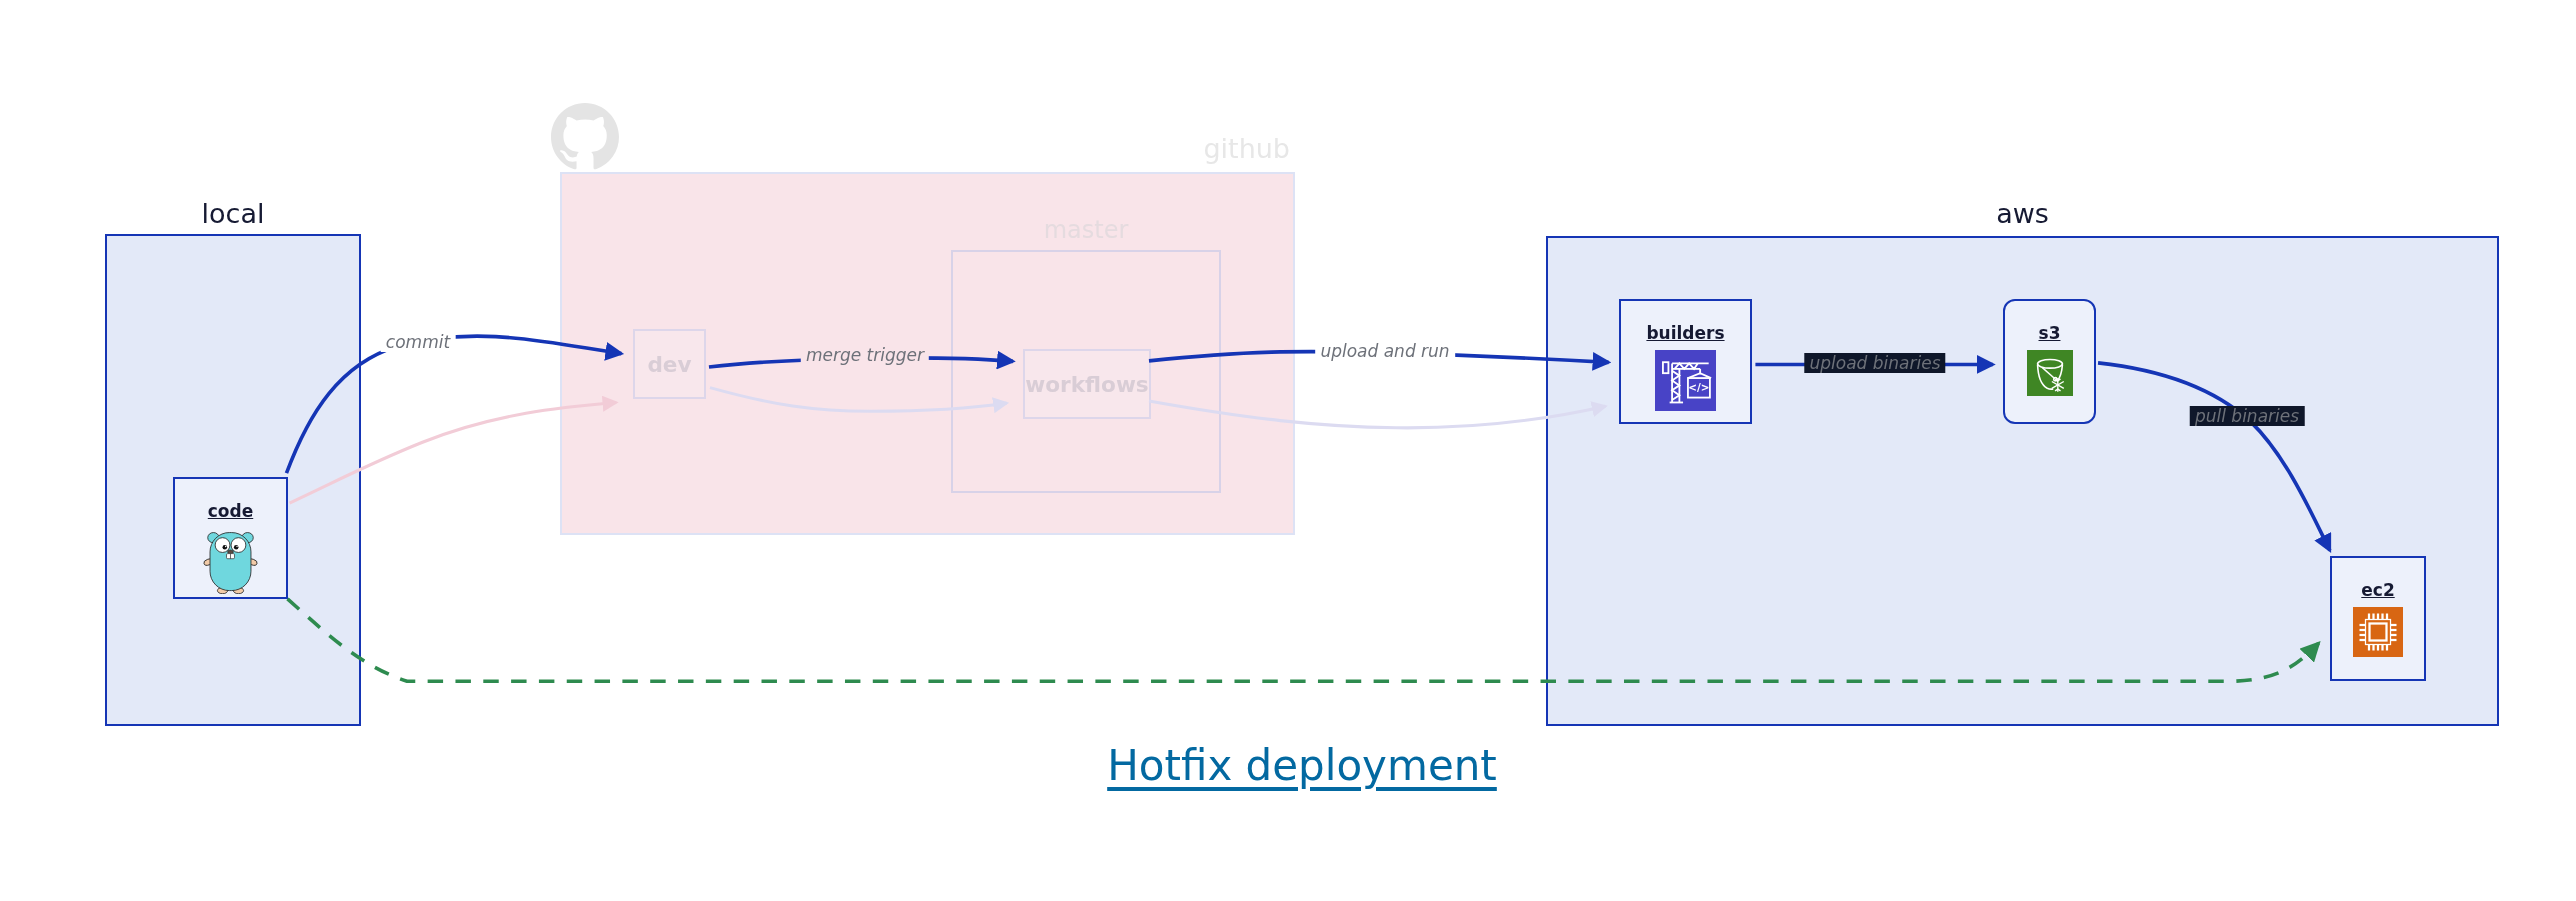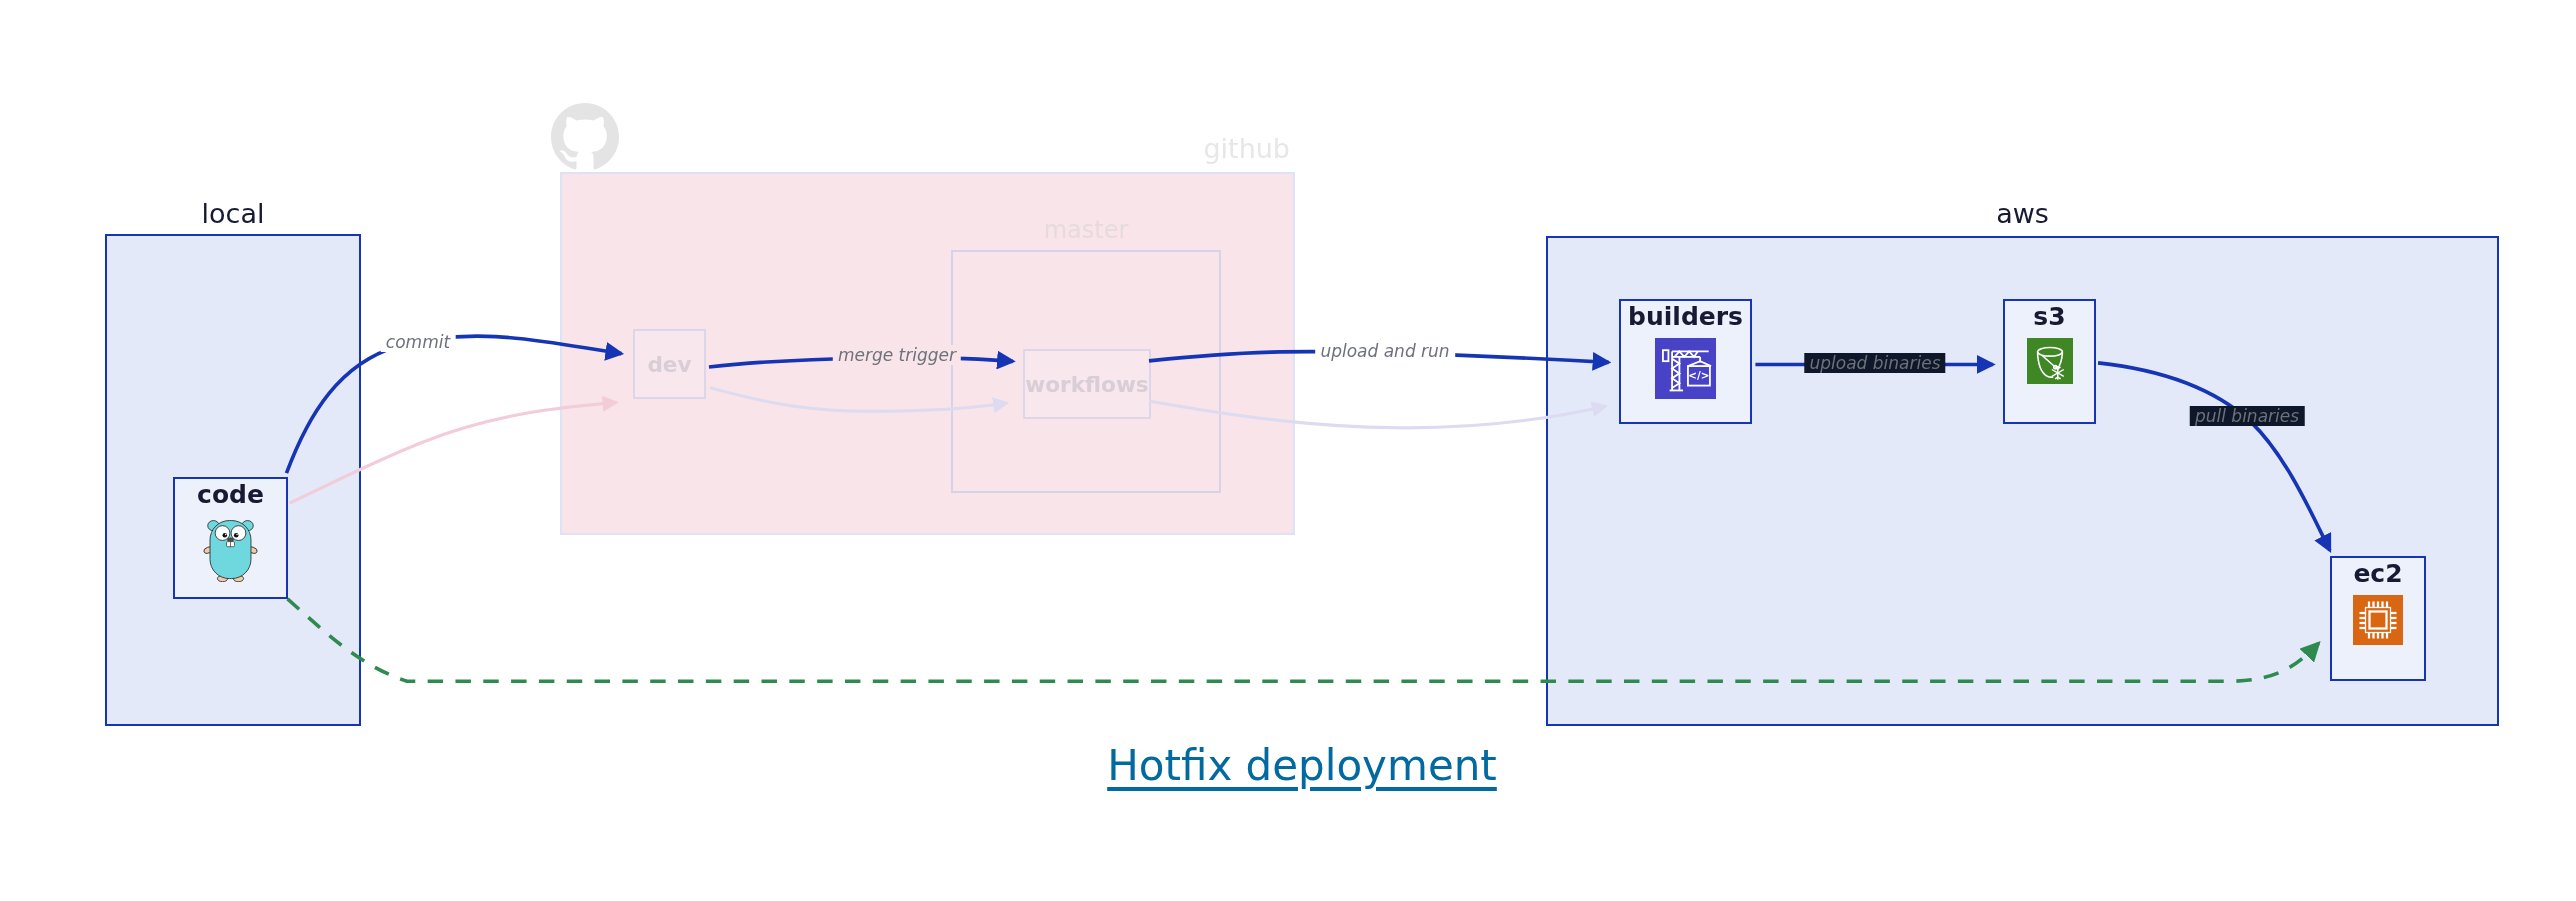--- a/index.html
+++ b/index.html
@@ -8,29 +8,29 @@
   .abs{position:absolute;box-sizing:border-box;}
   
   .cluster-blue{background:#e3e9f8;border:2.6px solid #1535b5;}
   .cluster-github{background:#f9e4e9;border:2.1px solid #dde2f5;}
   .cluster-master{background:#f9e4e9;border:2.1px solid #d8d2e8;}
   .cluster-label{font-size:27px;color:#161a33;text-align:center;}
   .cluster-label.github{font-size:27px;color:#e7e7e7;text-align:right;}
   .cluster-label.master{font-size:24px;color:#e5dbdf;}
   
   .node{background:#edf1fb;border:2.6px solid #1535b5;text-align:center;}
-  .node .nlabel{display:block;margin-top:1px;font-size:25px;font-weight:bold;color:#161a33;}
+  .node .nlabel{display:block;margin-top:22px;font-size:17px;font-weight:bold;color:#161a33;text-decoration:underline;}
   .node-faded{background:#f8e7ec;border:2.1px solid #ddd6ea;display:flex;align-items:center;justify-content:center;}
   .node-faded .nlabel{font-size:21.6px;font-weight:bold;color:#d9cdd6;}
   .icon-wrap{display:block;margin:7.2px auto 0 auto;}
   
   .edge-label{position:absolute;transform:translate(-50%,-50%);font-size:17px;font-style:italic;
               color:#6d7179;padding:0 5.2px;white-space:nowrap;}
   .bg-white{background:#ffffff;}
-  .bg-pink{background:#f9e4e9;margin-left:32px;}
+  .bg-pink{background:#f9e4e9;}
   .bg-blue{background:#0f172a;}
   
   .diagram-title{position:absolute;left:1302px;top:741px;transform:translateX(-50%);
                  font-size:42px;color:#0369a1;text-decoration:underline;
                  text-decoration-thickness:4.1px;text-underline-offset:7.2px;white-space:nowrap;}
   svg.edge-layer{position:absolute;left:0;top:0;pointer-events:none;}
 </style>
 </head>
 <body>
 
@@ -100,21 +100,21 @@
           <line x1="28" y1="22" x2="28" y2="86"></line>
           <line x1="40" y1="31" x2="40" y2="86"></line>
           <path d="M28,34 L40,42 L28,50 L40,58 L28,66 L40,74 L28,82"></path>
           <line x1="24" y1="86" x2="46" y2="86"></line>
         </g>
         <text x="72" y="68" font-size="17" font-weight="bold" fill="#ffffff" text-anchor="middle" font-family="DejaVu Sans, sans-serif">&lt;/&gt;</text>
       </svg>
     </span>
   </div>
 
-  <div class="abs node" style="left:2003px;top:299px;width:93px;height:125px;">
+  <div class="abs node" style="left:2003px;top:299px;width:93px;height:125px;border-radius:12px;">
     <span class="nlabel">s3</span>
     <span class="icon-wrap" style="width:46px;height:46px;">
       <svg width="46" height="46" viewBox="0 0 100 100">
         <rect x="0" y="0" width="100" height="100" fill="#3F8624"></rect>
         <g stroke="#ffffff" stroke-width="3.5" fill="none">
           <ellipse cx="50" cy="30" rx="27" ry="9.5"></ellipse>
           <path d="M23,32 C24,56 31,76 44,83 C48,85 53,85.5 57,84.5"></path>
           <path d="M77,32 C76,48 72,60 65,69"></path>
           <line x1="33" y1="38" x2="60" y2="62"></line>
           <circle cx="61.5" cy="63.5" r="3.5"></circle>

